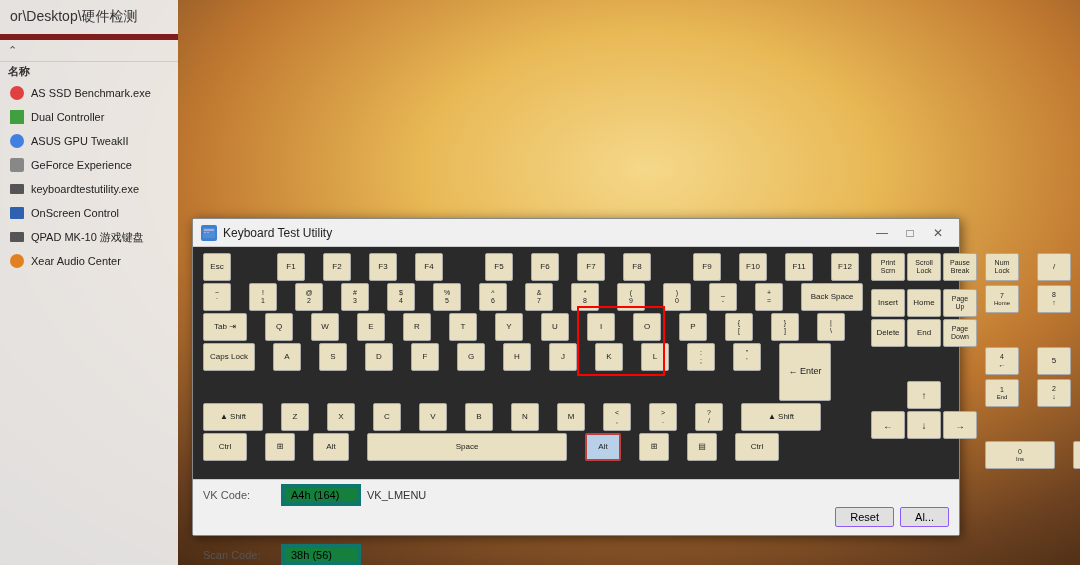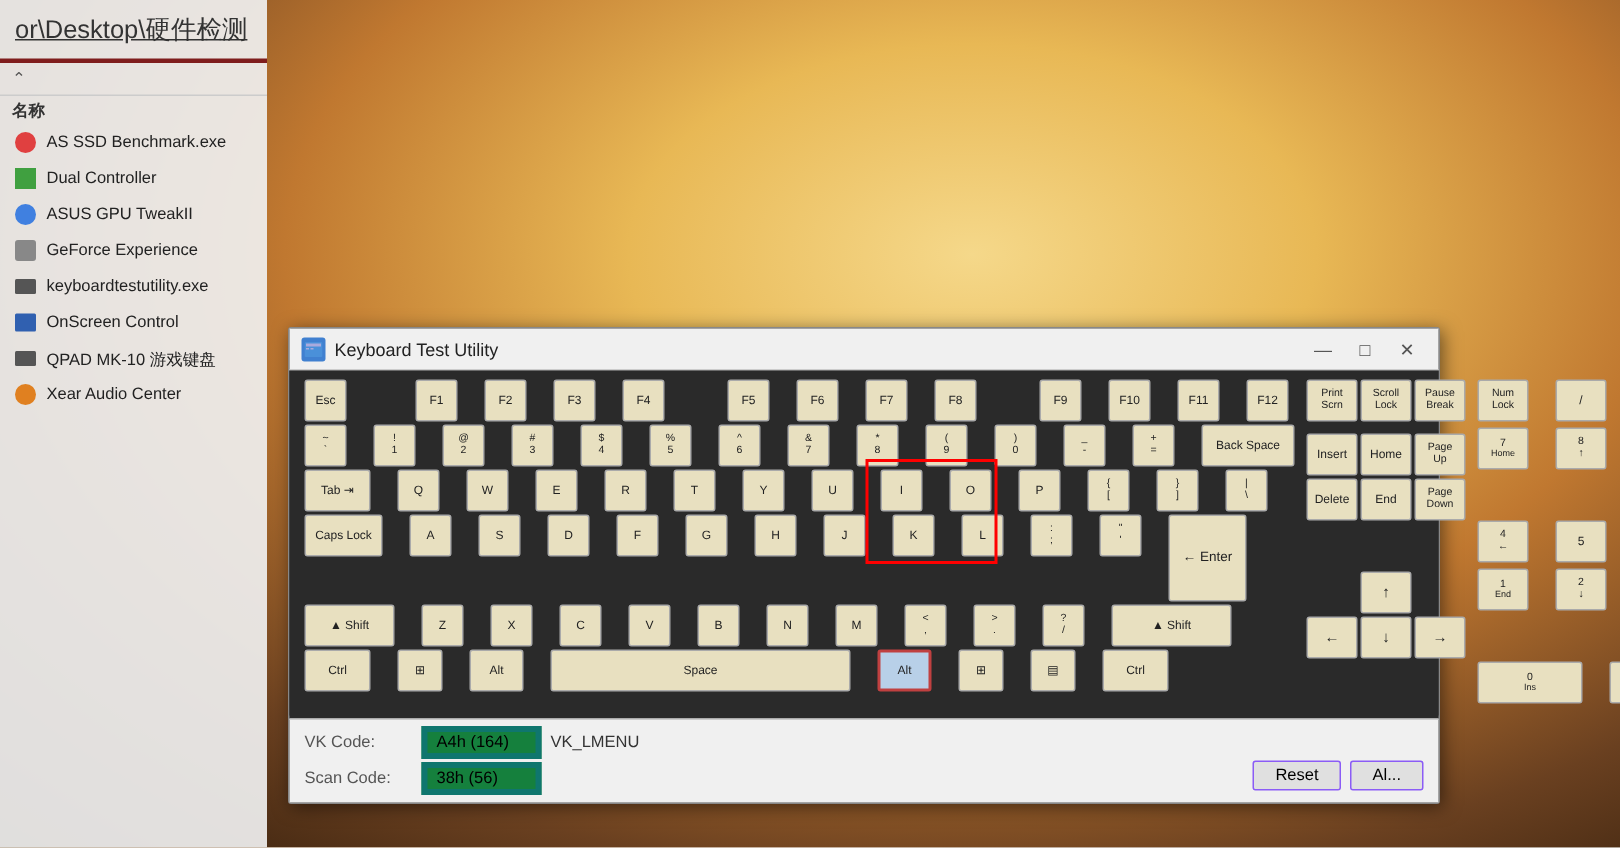--- a/index.html
+++ b/index.html
@@ -33,24 +33,23 @@
       top: 0;
       width: 178px;
       height: 565px;
       background: rgba(240, 240, 240, 0.92);
       z-index: 5;
       overflow: hidden;
     }
 
     .sidebar-path {
       padding: 8px 10px;
-      font-size: 17px;
+      font-size: 14px;
       color: #333;
-      border-bottom: 3px solid #7f1d1d;
-      text-decoration: underline;
+      border-bottom: 6px solid #7f1d1d;
     }
 
     .sidebar-label {
       padding: 2px 8px;
       font-size: 11px;
       color: #333;
       font-weight: bold;
     }
 
     .sidebar-item {
@@ -227,20 +226,21 @@
       flex-direction: column;
       justify-content: center;
       padding: 4px 10px;
     }
 
     .info-row {
       display: flex;
       align-items: center;
       gap: 6px;
       margin-bottom: 2px;
+      margin-top: 36px;
     }
 
     .info-label {
       font-size: 11px;
       color: #555;
       width: 72px;
     }
 
     .info-value-box {
       background: #15803d;

